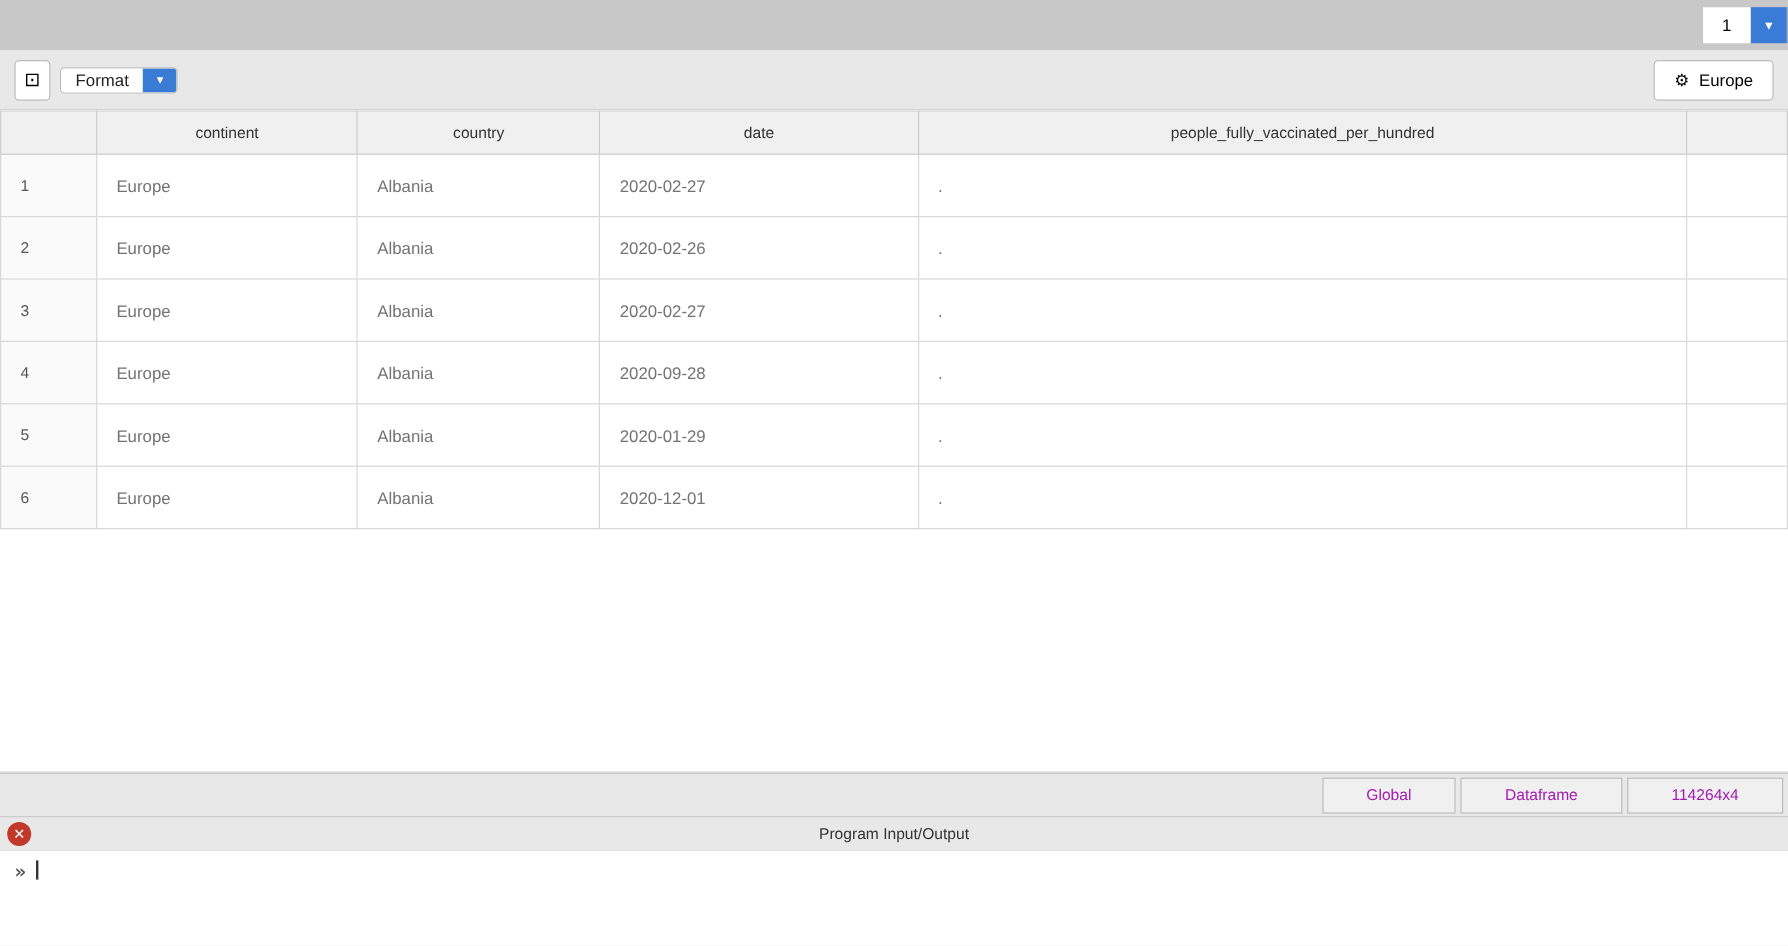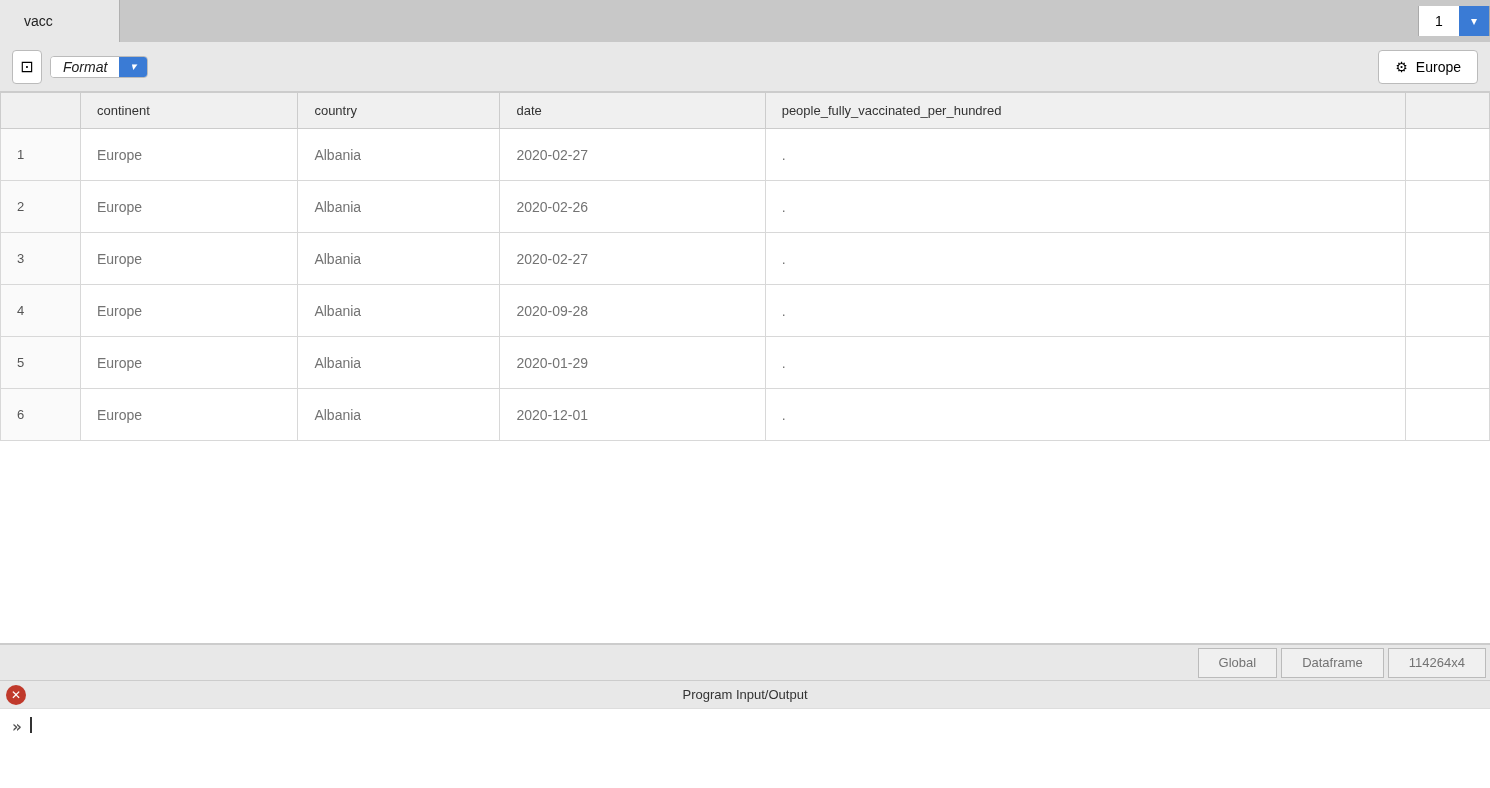--- a/index.html
+++ b/index.html
@@ -95,21 +95,20 @@
     }
     .format-btn {
       display: flex;
       align-items: center;
       height: 22px;
       border: 1px solid #bbb;
       border-radius: 4px;
       overflow: hidden;
       cursor: pointer;
       background: white;
-      font-style: italic;
     }
     .format-label {
       padding: 0 12px;
       font-size: 14px;
       background: white;
       height: 100%;
       display: flex;
       align-items: center;
       color: #222;
     }
@@ -148,21 +147,21 @@
       border-collapse: collapse;
       width: 100%;
       min-width: 800px;
     }
     thead th {
       background: #f0f0f0;
       border: 1px solid #ccc;
       padding: 10px 16px;
       font-size: 13px;
       font-weight: normal;
-      text-align: left;
+      text-align: center;
       color: #333;
     }
     thead th.row-num-header {
       width: 80px;
       background: #f0f0f0;
     }
     tbody td {
       border: 1px solid #d8d8d8;
       padding: 12px 16px;
       font-size: 14px;
@@ -186,27 +185,27 @@
       display: flex;
       align-items: center;
       justify-content: flex-end;
       padding: 0 0;
       gap: 0;
     }
     .status-btn {
       border: 1px solid #bbb;
       background: #f0f0f0;
       height: 30px;
-      padding: 0 20px;
+      padding: 0 36px;
       font-size: 13px;
       display: flex;
       align-items: center;
       cursor: pointer;
       margin-right: 4px;
-      color: #737373;
+      color: #a21caf;
     }
 
     
     .program-io-bar {
       background: #e8e8e8;
       border-top: 1px solid #ccc;
       height: 28px;
       display: flex;
       align-items: center;
       justify-content: center;
@@ -254,23 +253,20 @@
       width: 2px;
       height: 16px;
       background: #333;
       vertical-align: middle;
     }
   </style>
 </head>
 <body>
 
 <div class="tab-bar">
-  <div class="tab-item active">
-    <span>vacc</span>
-  </div>
   <div class="tab-number-area">
     <div class="tab-number-box">
       <input class="tab-number-input" type="text" value="1" style="">
       <div class="tab-number-dropdown">
         <span>▾</span>
       </div>
     </div>
   </div>
 </div>
 

